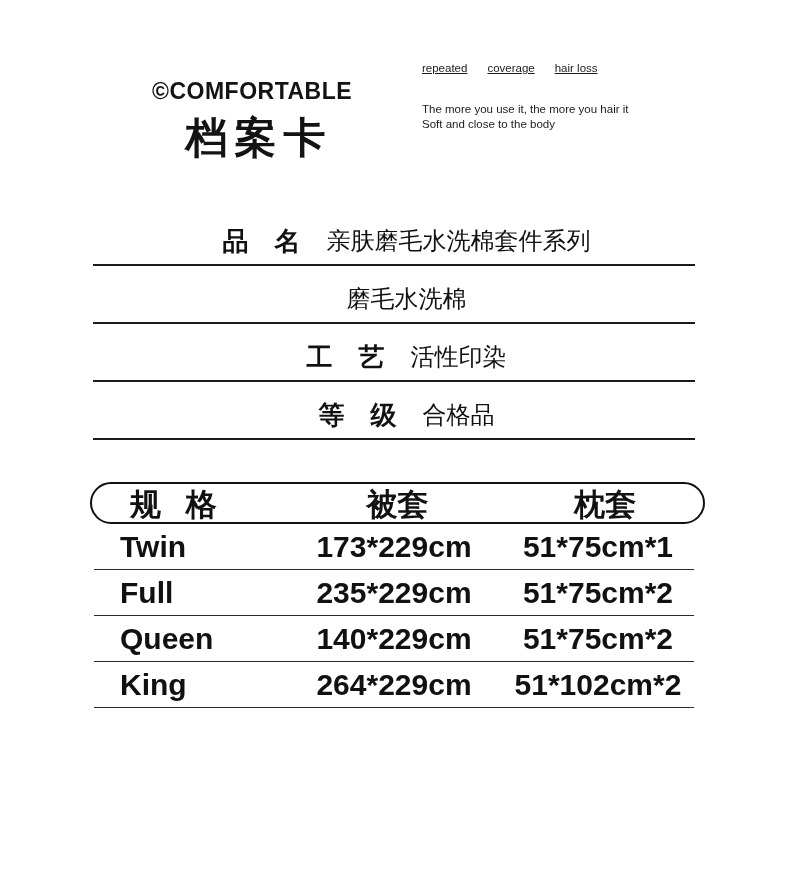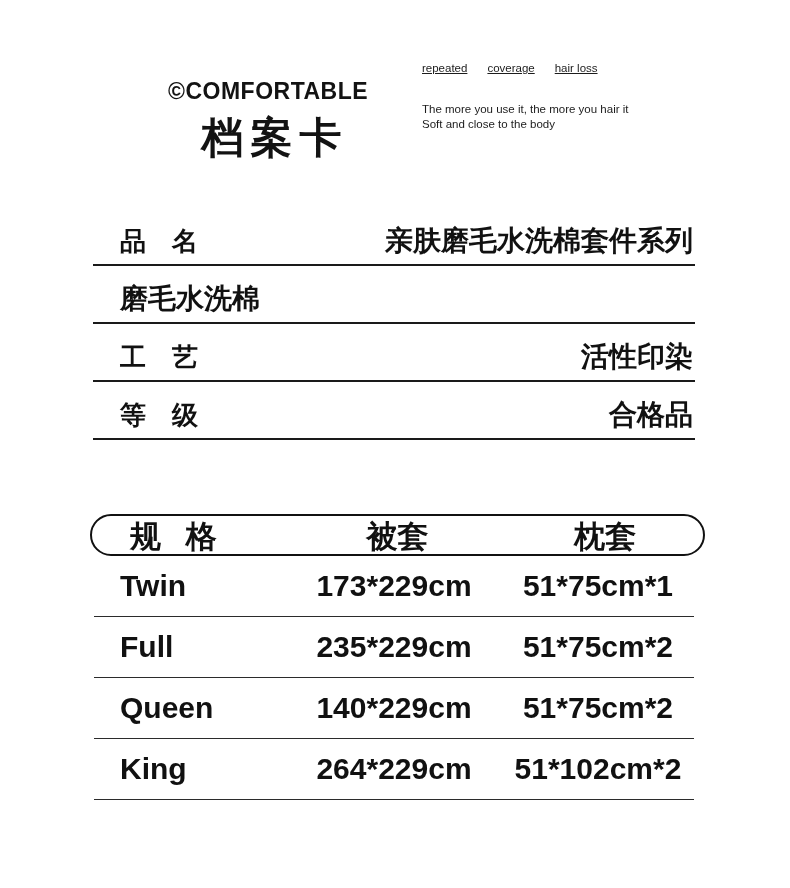--- a/index.html
+++ b/index.html
@@ -6,64 +6,64 @@
   .page {
     position:relative;
     width:790px; height:888px;
     background:#ffffff;
     color:#111111;
     font-family:"Liberation Sans","DejaVu Sans",sans-serif;
     overflow:hidden;
   }
 
   
-  .brand { position:absolute; left:168px; top:78px; width:200px; text-align:center; }
+  .brand { position:absolute; left:152px; top:78px; width:200px; text-align:center; }
   .brand-logo {
     font-size:23px; font-weight:700; letter-spacing:0.5px;
     color:#131313; white-space:nowrap;
   }
   .brand-title {
     margin-top:5px; margin-left:14px;
     font-size:42px; font-weight:900; letter-spacing:7px;
     color:#131313; white-space:nowrap;
   }
 
   
   .header-right { position:absolute; left:422px; top:62px; }
   .keywords { display:flex; gap:20px; font-size:11.5px; color:#1c1c1c;text-decoration:underline; }
   .tagline { margin-top:28px; font-size:11.5px; line-height:14.5px; color:#1c1c1c; }
 
   
   .info-table { position:absolute; left:93px; top:208px; width:602px; }
   .info-row {
     box-sizing:border-box;
     height:58px;
-    display:flex; align-items:center; justify-content:space-between;
+    display:flex; align-items:center; justify-content:center;
     border-bottom:2px solid #1a1a1a;
     padding:10px 2px 0 27px;
   }
   .info-label { font-size:26px; font-weight:700; letter-spacing:1em; white-space:nowrap; }
-  .info-value { font-size:28px; font-weight:700; white-space:nowrap; }
+  .info-value { font-size:24px; font-weight:400; white-space:nowrap; }
 
   
-  .spec { position:absolute; left:90px; top:482px; width:615px;margin-top:32px; }
+  .spec { position:absolute; left:90px; top:482px; width:615px; }
   .spec-header {
     box-sizing:border-box;
     height:42px;
     border:2px solid #111111;
     border-radius:22px;
     display:grid; grid-template-columns:32% 36% 32%;
     align-items:center;
     font-size:31px; font-weight:700;
   }
   .spec-header .c1 { padding-left:38px; letter-spacing:0.8em; white-space:nowrap; }
   .spec-rows { margin:0 11px 0 4px; }
   .spec-row {
     box-sizing:border-box;
-    height:61px;
+    height:46px;
     display:grid; grid-template-columns:32% 36% 32%;
     align-items:center;
     border-bottom:1.5px solid #2b2b2b;
     font-size:30px; font-weight:700;
   }
   .spec-row .c1 { padding-left:26px; }
   .c2, .c3 { text-align:center; white-space:nowrap; }
   .c1 { white-space:nowrap; }
 </style>
 </head>

